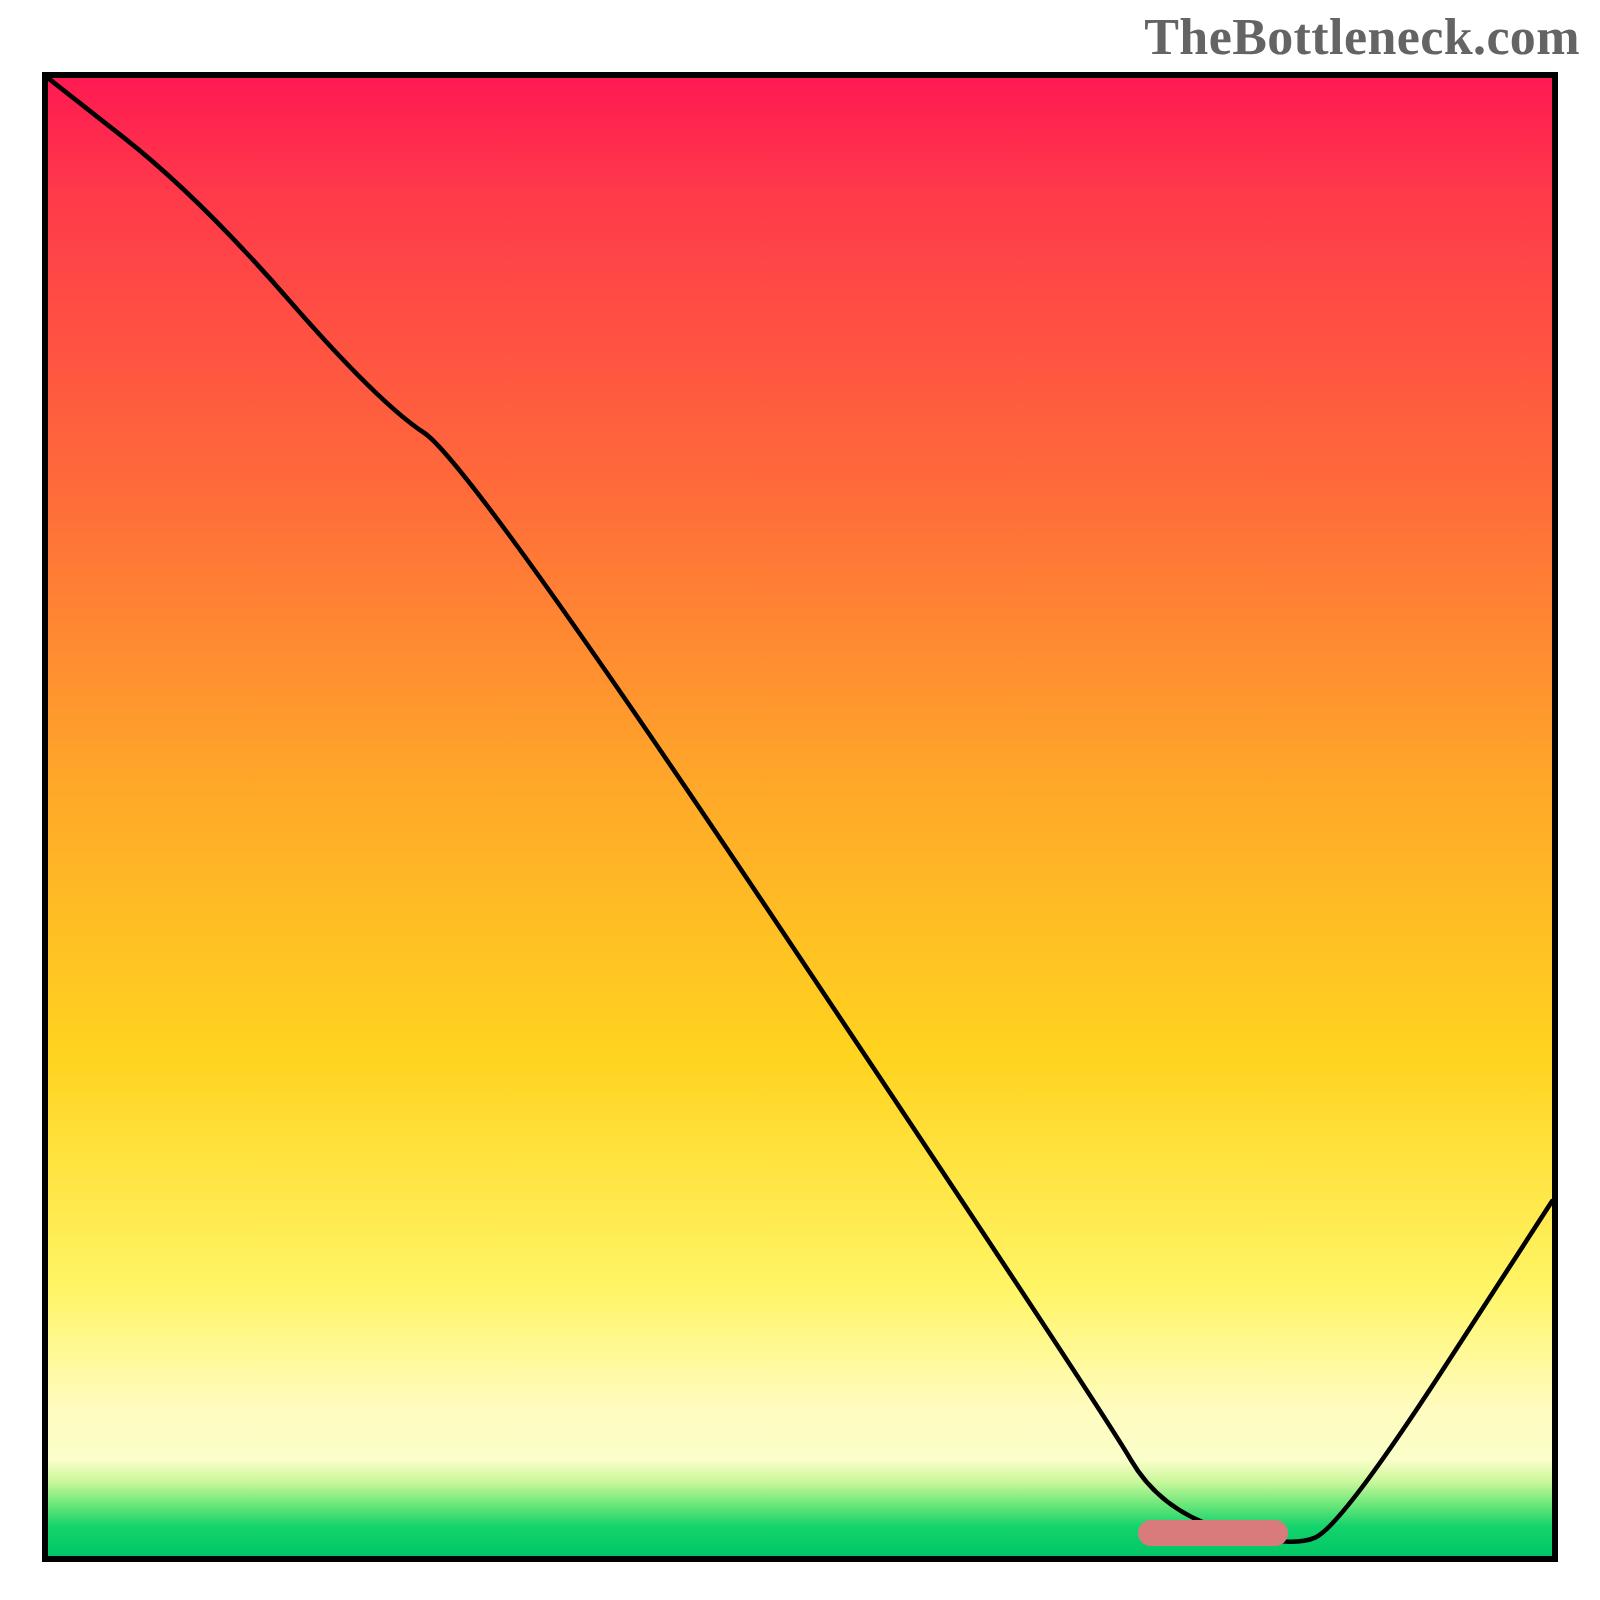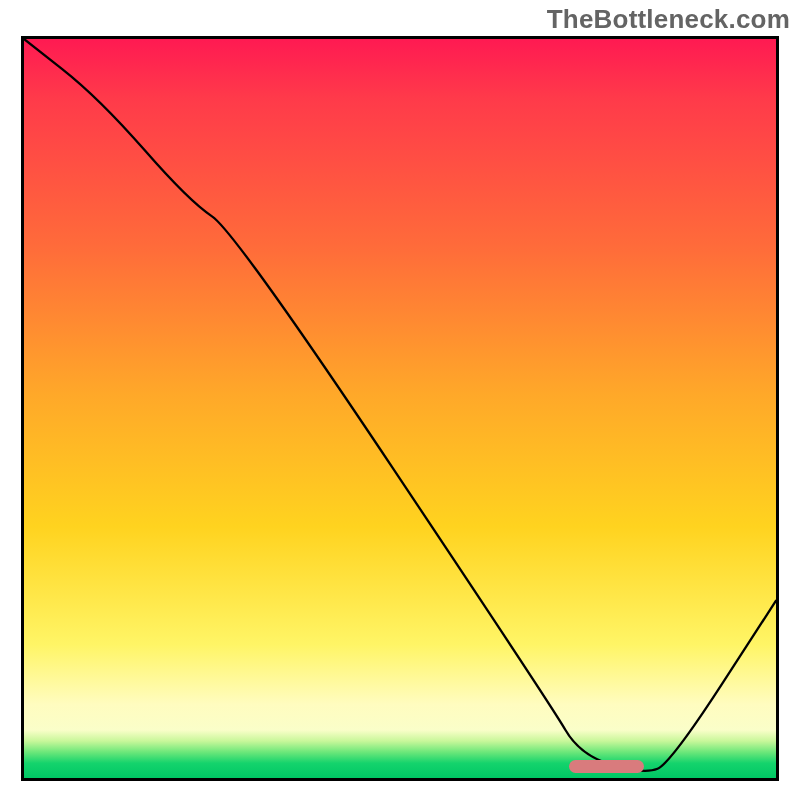--- a/index.html
+++ b/index.html
@@ -6,21 +6,21 @@
   html, body { width: 800px; height: 800px; overflow: hidden; background: #fff; }
   .canvas {
     position: relative;
     width: 800px;
     height: 800px;
   }
   .watermark {
     position: absolute;
     top: 4px;
     right: 10px;
-    font-family: Liberation Sans, sans-serif;
+    font-family: Liberation Serif, serif;
     font-size: 26px;
     font-weight: bold;
     color: #646464;
     letter-spacing: 0.2px;
     z-index: 10;
     text-align: center;
   }
   .frame {
     position: absolute;
     left: 21px;

